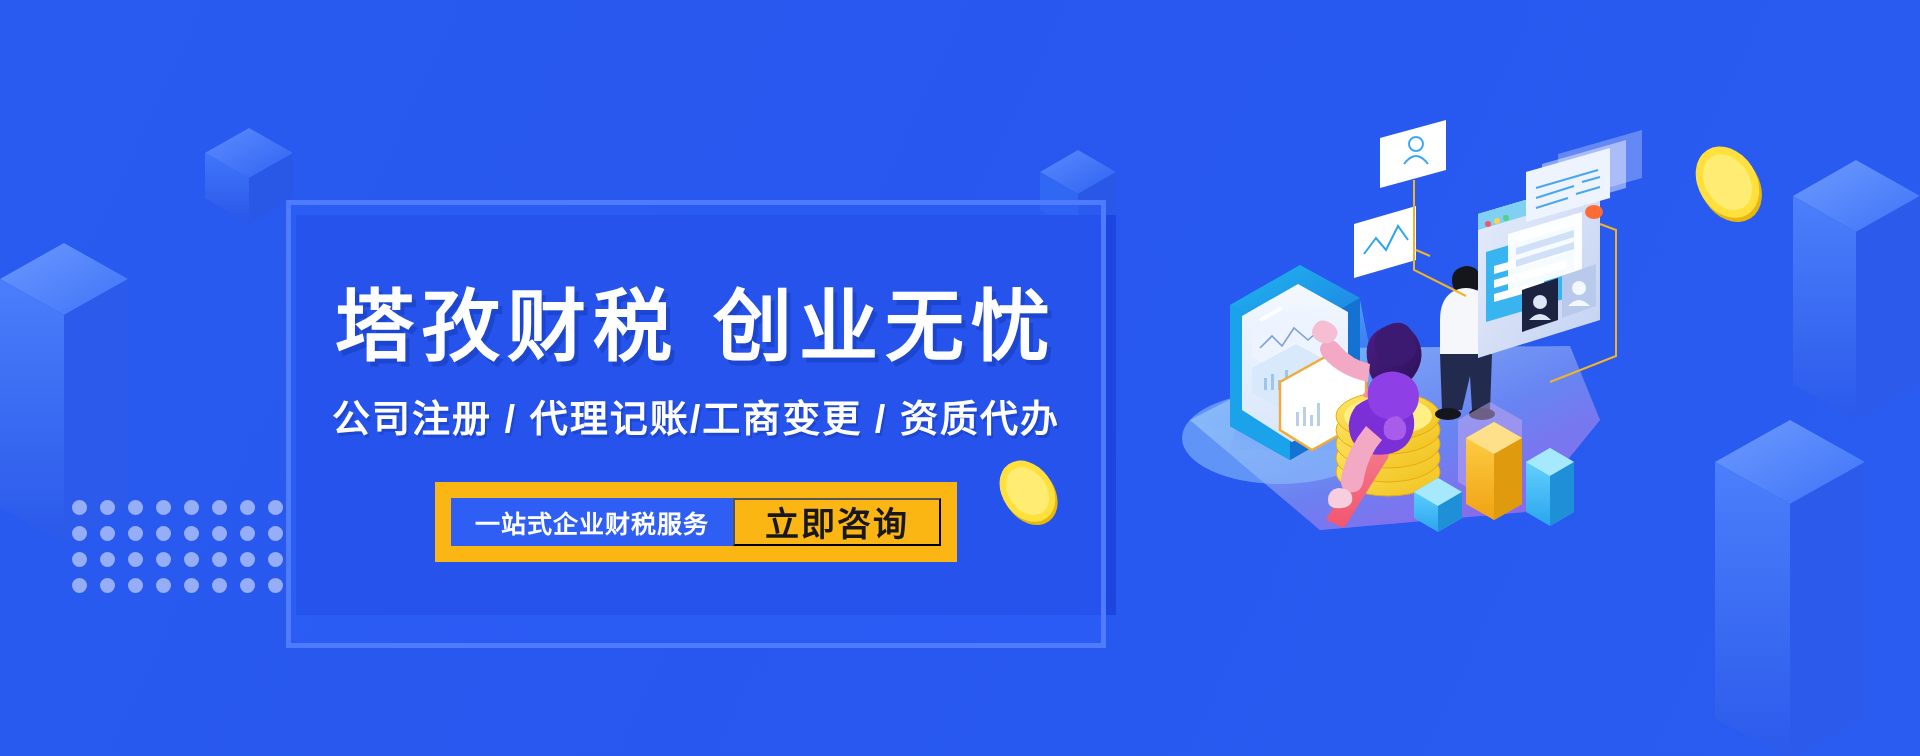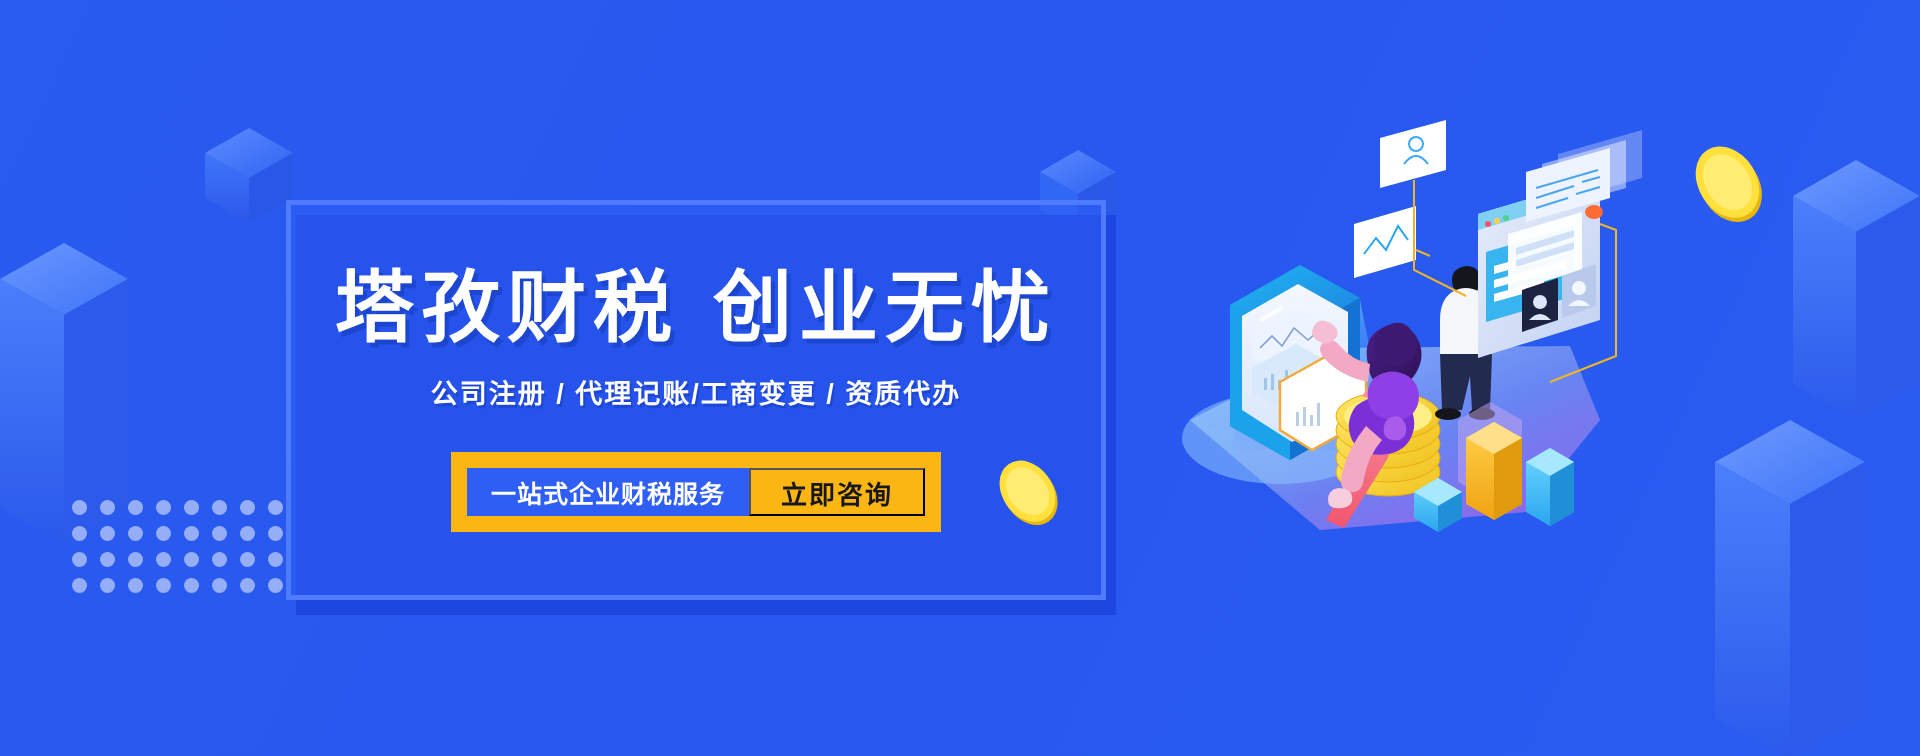--- a/index.html
+++ b/index.html
@@ -31,21 +31,21 @@
     display:block;width:15px;height:15px;border-radius:50%;
     background:#9fb4f7;opacity:.92;
   }
 
   
   .frame-shadow{
     position:absolute;left:296px;top:215px;width:820px;height:400px;
     background:#1c46dd;
   }
   .frame{
-    position:absolute;left:286px;top:200px;width:820px;height:400px;
+    position:absolute;left:286px;top:200px;width:820px;height:448px;
     border:5px solid #4e7bff;
     background:rgba(46,95,247,.55);
     box-sizing:border-box;
   }
   .frame-inner{
     position:absolute;left:0;top:0;right:0;bottom:0;
     display:flex;flex-direction:column;align-items:center;
     justify-content:center;
   }
 
@@ -56,21 +56,21 @@
     font-weight:700;
     letter-spacing:7px;
     white-space:nowrap;
     text-shadow:4px 5px 0 rgba(18,52,170,.42);
     margin:0 0 34px 0;
   }
   .headline .gap{display:inline-block;width:34px;}
 
   .subline{
     color:#ffffff;
-    font-size:27px;
+    font-size:38px;
     line-height:1;
     font-weight:700;
     letter-spacing:2px;
     white-space:nowrap;
     text-shadow:2px 3px 0 rgba(18,52,170,.38);
     margin:0 0 44px 0;
   }
 
   
   .cta{
@@ -84,21 +84,21 @@
     display:flex;align-items:center;justify-content:center;
     background:#2f5ef4;
     color:#ffffff;
     font-size:25px;font-weight:700;letter-spacing:1px;
     padding:0 24px;white-space:nowrap;
   }
   .cta-action{
     display:flex;align-items:center;justify-content:center;
     background:#fbb614;
     color:#17171c;
-    font-size:26px;font-weight:700;letter-spacing:2px;
+    font-size:34px;font-weight:700;letter-spacing:2px;
     padding:0 30px;white-space:nowrap;cursor:pointer;
   }
 
   
   .illustration{
     position:absolute;left:1130px;top:120px;width:530px;height:460px;
   }
   .illustration svg{display:block;width:100%;height:100%;}
 
   

